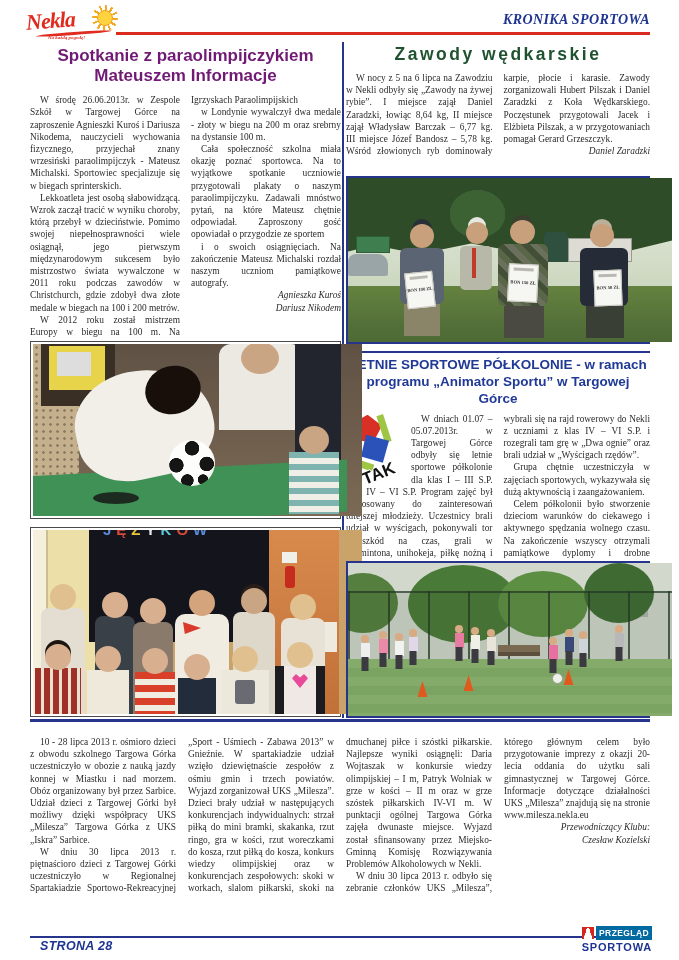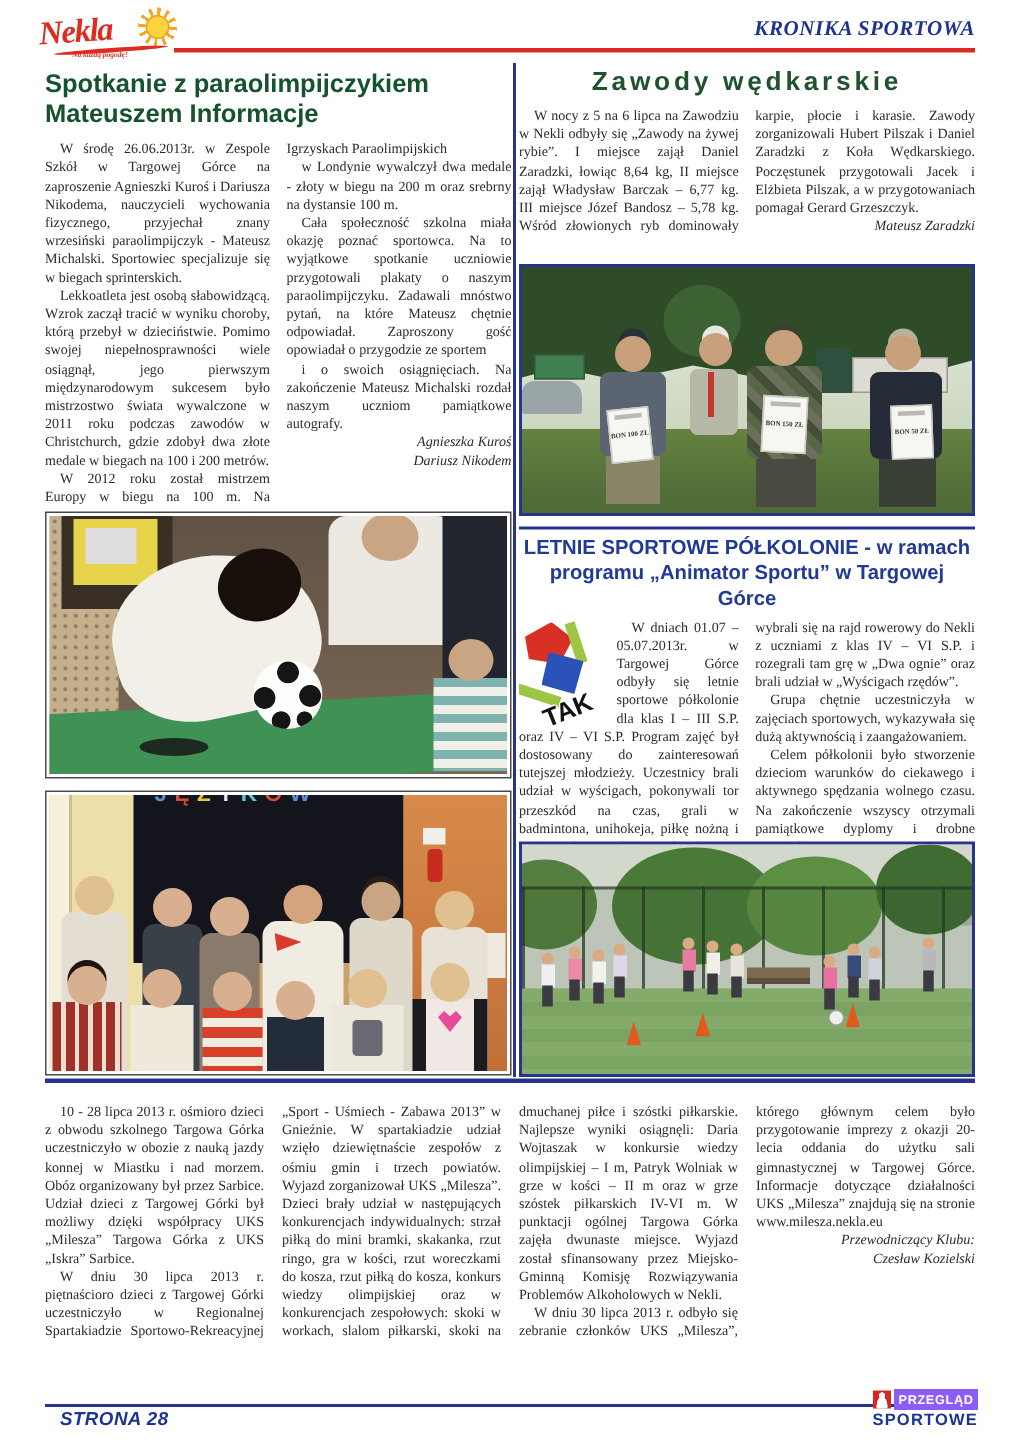--- a/index.html
+++ b/index.html
@@ -17,21 +17,21 @@
   .nekla-swoosh{position:absolute;left:10px;top:27px;width:76px;height:3px;background:#e02b20;
                 border-radius:60%;transform:rotate(-4deg);}
   .nekla-tag{position:absolute;left:22px;top:30px;font-size:5px;color:#e02b20;font-style:italic;font-weight:bold;}
   .kronika-title{position:absolute;right:29px;top:12px;font-weight:bold;font-style:italic;font-size:14px;
                  color:#1e3490;letter-spacing:0.4px;font-family:Liberation Serif, serif;}
   .header-rule{position:absolute;left:116px;right:29px;top:32px;height:3px;background:#d92b1f;}
 
   .v-divider{position:absolute;left:342px;top:42px;width:2px;height:676px;background:#27348b;}
 
   
-  .h-red{color:#14532d;font-weight:bold;font-size:17px;line-height:1.18;text-align:left;margin:0;}
+  .h-red{color:#701a75;font-weight:bold;font-size:17px;line-height:1.18;text-align:center;margin:0;}
   .h-green{color:#20522f;font-weight:bold;font-size:17.5px;letter-spacing:2.5px;text-align:center;margin:0;}
   .h-blue{color:#213a96;font-weight:bold;font-size:13.5px;line-height:1.25;text-align:center;margin:0;}
   .h-green-wide{color:#20522f;font-weight:bold;font-size:16.5px;text-align:center;margin:0;letter-spacing:0.2px;}
 
   
   .cols2{column-count:2;column-gap:11px;text-align:justify;font-size:9.4px;line-height:12.2px;
          overflow:hidden;hyphens:auto;}
   .cols4{column-count:4;column-gap:12px;text-align:justify;font-size:9.4px;line-height:12.2px;
          overflow:hidden;hyphens:auto;}
   .cols2 p,.cols4 p{margin:0;text-indent:10px;}
@@ -54,21 +54,21 @@
            clip-path:polygon(0 35%,55% 0,100% 40%,72% 100%,8% 88%);}
   .tak-blue{position:absolute;left:15px;top:20px;width:28px;height:28px;background:#2a52b8;
             clip-path:polygon(18% 0,100% 22%,78% 100%,0 78%);}
   .tak-rib1{position:absolute;right:6px;top:10px;width:28px;height:7px;background:#9ec544;transform:rotate(72deg);}
   .tak-rib2{position:absolute;left:-2px;bottom:16px;width:30px;height:7px;background:#9ec544;transform:rotate(18deg);}
   .tak-text{position:absolute;left:16px;bottom:2px;font-weight:bold;font-size:17px;color:#111;
             transform:rotate(-22deg);text-shadow:-1px 0 #fff,1px 0 #fff,0 -1px #fff,0 1px #fff;}
 
   
   .photo{position:absolute;background:#fff;border:1px solid #4a4a4a;padding:2px;box-sizing:border-box;}
-  .photo-inner{position:relative;width:100%;height:100%;overflow:hidden;}
+  .photo-inner{position:relative;width:100%;height:100%;overflow:hidden;padding-left:24px;}
   .photo-signing{left:30px;top:341px;width:311px;height:178px;}
   .photo-group{left:30px;top:527px;width:311px;height:190px;}
   .photo-fishermen{left:346px;top:176px;width:304px;height:168px;border:2px solid #27348b;padding:0;}
   .photo-field{left:346px;top:561px;width:304px;height:157px;border:2px solid #27348b;padding:0;}
   .abs{position:absolute;}
 
   
   .ps-bg{inset:0;background:linear-gradient(180deg,#5f5245 0%,#6d5c4b 45%,#7a6a55 100%);}
   .ps-floor{left:0;top:0;width:46px;height:100%;background-color:#c4b08d;
             background-image:radial-gradient(#8d7c62 1px, rgba(0,0,0,0) 1.6px);background-size:7px 7px;}
@@ -159,21 +159,21 @@
   
   .footer-rule{position:absolute;left:30px;top:936px;width:620px;height:2px;background:#27348b;}
   .strona{position:absolute;left:40px;top:939px;font-weight:bold;font-style:italic;font-size:12.5px;
           color:#1e3490;letter-spacing:0.3px;}
   .przeglad{position:absolute;right:27px;top:926px;text-align:right;}
   .przeglad-row1{display:flex;align-items:center;justify-content:flex-end;gap:2px;}
   .przeglad-icon{width:12px;height:12px;background:#d9261c;position:relative;}
   .przeglad-icon::after{content:"";position:absolute;inset:0;
        background:radial-gradient(circle at 50% 28%,#fff 0 2px,rgba(0,0,0,0) 2.3px),
                   radial-gradient(ellipse at 50% 88%,#fff 0 42%,rgba(0,0,0,0) 45%);}
-  .przeglad-name1{background:#8b5cf6;color:#fff;font-weight:bold;font-size:8.5px;padding:2px 3px;letter-spacing:0.4px;}
+  .przeglad-name1{background:#0369a1;color:#fff;font-weight:bold;font-size:8.5px;padding:2px 3px;letter-spacing:0.4px;}
   .przeglad-name2{color:#1e3490;font-weight:bold;font-size:11px;letter-spacing:0.8px;margin-top:1px;}
 </style>
 </head>
 <body>
 
 <div class="page">
 
   <div class="nekla-logo">
     <div class="sun"></div>
     <div class="nekla-text">Nekla</div>
@@ -199,21 +199,21 @@
       <p>i o swoich osiągnięciach. Na zakończenie Mateusz Michalski rozdał naszym uczniom pamiątkowe autografy.</p>
       <p class="sig">Agnieszka Kuroś</p>
       <p class="sig">Dariusz Nikodem</p>
     </div>
   </section>
 
   <section class="art-fishing">
     <h2 class="h-green sans">Zawody wędkarskie</h2>
     <div class="cols2">
       <p>W nocy z 5 na 6 lipca na Zawodziu w Nekli odbyły się „Zawody na żywej rybie”. I miejsce zajął Daniel Zaradzki, łowiąc 8,64 kg, II miejsce zajął Władysław Barczak – 6,77 kg. III miejsce Józef Bandosz – 5,78 kg. Wśród złowionych ryb dominowały karpie, płocie i karasie. Zawody zorganizowali Hubert Pilszak i Daniel Zaradzki z Koła Wędkarskiego. Poczęstunek przygotowali Jacek i Elżbieta Pilszak, a w przygotowaniach pomagał Gerard Grzeszczyk.</p>
-      <p class="sig">Mateusz Zaradzki</p>
+      <p class="sig">Daniel Zaradzki</p>
     </div>
   </section>
 
   <figure class="photo photo-fishermen" style="margin:0">
     <div class="photo-inner">
       <div class="abs pf-sky"></div>
       <div class="abs pf-trees"></div>
       <div class="abs pf-struct"></div>
       <div class="abs pf-truck-cab"></div>
       <div class="abs pf-truck-bed"></div>
@@ -394,16 +394,16 @@
     </div>
   </section>
 
   <div class="footer-rule"></div>
   <div class="strona sans">STRONA 28</div>
   <div class="przeglad sans">
     <div class="przeglad-row1">
       <span class="przeglad-icon"></span>
       <span class="przeglad-name1">PRZEGLĄD</span>
     </div>
-    <div class="przeglad-name2">SPORTOWE</div>
+    <div class="przeglad-name2">SPORTOWA</div>
   </div>
 
 </div>
 
 </body></html>

